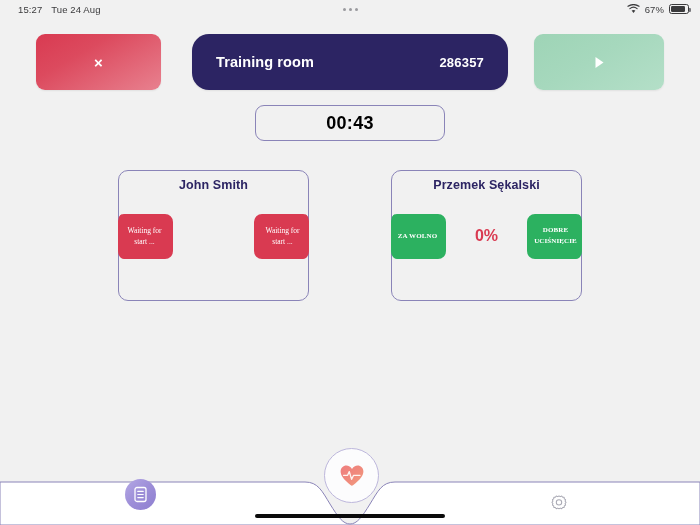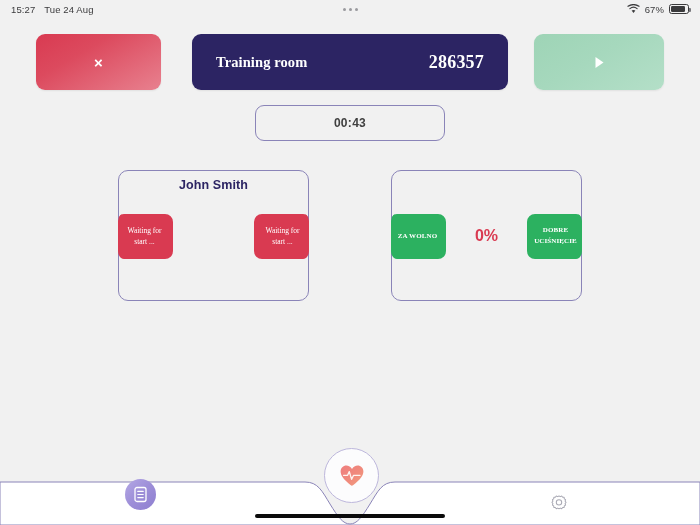--- a/index.html
+++ b/index.html
@@ -31,21 +31,21 @@
     display: flex;
     align-items: center;
     font-size: 9.5px;
     color: #3a3a3c;
     letter-spacing: 0.1px;
   }
   .status-left {
     display: flex;
     align-items: center;
     gap: 9px;
-    padding-left: 11px;
+    padding-left: 18px;
   }
   .status-center {
     position: absolute;
     left: 0; right: 0;
     display: flex;
     justify-content: center;
     align-items: center;
     gap: 3px;
     pointer-events: none;
   }
@@ -119,60 +119,59 @@
     font-weight: 700;
     line-height: 1;
   }
   .icon-play { display: block; }
 
   .room-bar {
     position: absolute;
     left: 192px;
     width: 316px; height: 56px;
     background: #2c2463;
-    border-radius: 9px;
+    border-radius: 17px;
     display: flex;
     align-items: center;
     justify-content: space-between;
     padding: 0 24px;
     box-sizing: border-box;
     box-shadow: 0 1px 2px rgba(0,0,0,0.07);
     cursor: pointer;
-    font-family: Liberation Serif, serif;
   }
   .room-name {
     color: #ffffff;
     font-size: 14.5px;
     font-weight: 700;
     letter-spacing: 0.1px;
   }
   .room-code {
     color: #ffffff;
-    font-size: 18px;
+    font-size: 13px;
     font-weight: 700;
     letter-spacing: 0.2px;
   }
 
   
   .timer {
     position: absolute;
     top: 105px;
     left: 255px;
     width: 190px; height: 36px;
     border: 1px solid #8a84b8;
     border-radius: 9px;
     background: transparent;
     display: flex;
     align-items: center;
     justify-content: center;
     box-sizing: border-box;
   }
   .timer-text {
-    color: #404040;
-    font-size: 12px;
+    color: #000000;
+    font-size: 18px;
     font-weight: 700;
     letter-spacing: 0.3px;
   }
 
   
   .cards {
     position: absolute;
     top: 170px; left: 0;
     width: 700px;
     height: 135px;
@@ -360,20 +359,21 @@
         </div>
         <span class="percent"></span>
         <div class="badge badge-red badge-right">
           <span>Waiting for</span>
           <span>start ...</span>
         </div>
       </div>
     </div>
 
     <div class="card card-right">
+      <div class="card-title">Przemek Sękalski</div>
       <div class="card-body">
         <div class="badge badge-green badge-left">
           <span>ZA WOLNO</span>
           <span></span>
         </div>
         <span class="percent">0%</span>
         <div class="badge badge-green badge-right">
           <span>DOBRE</span>
           <span>UCIŚNIĘCIE</span>
         </div>

